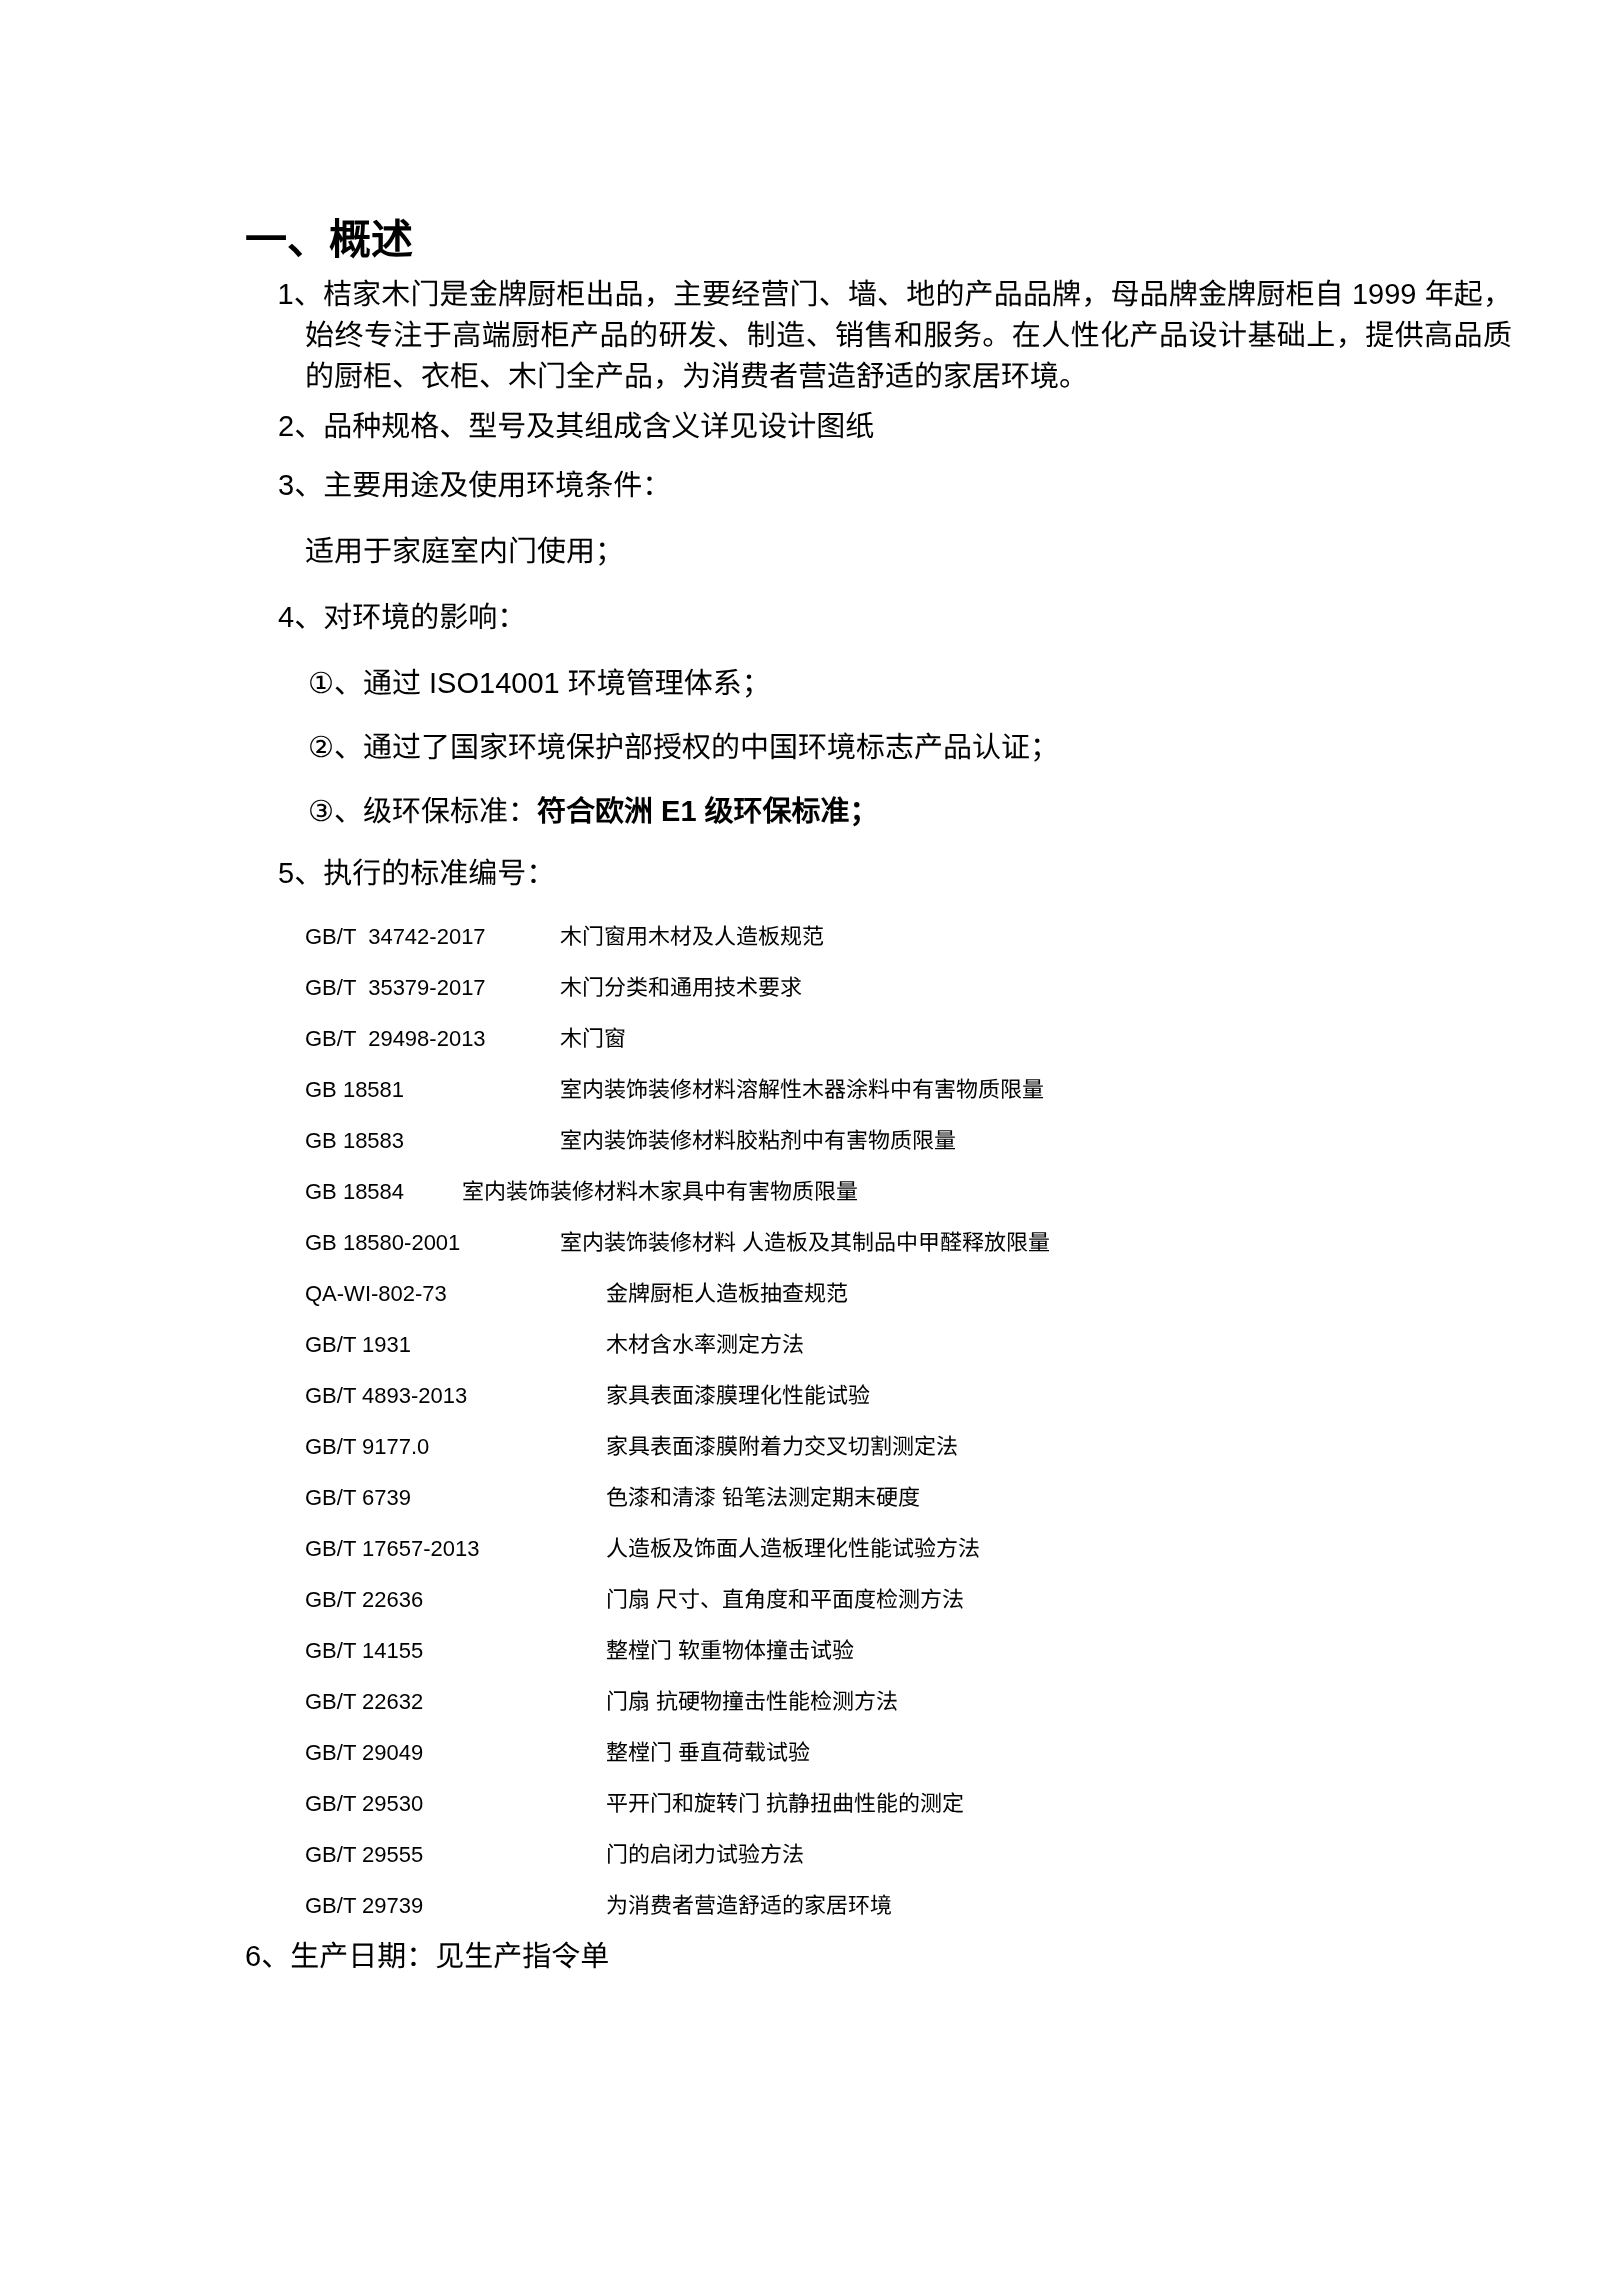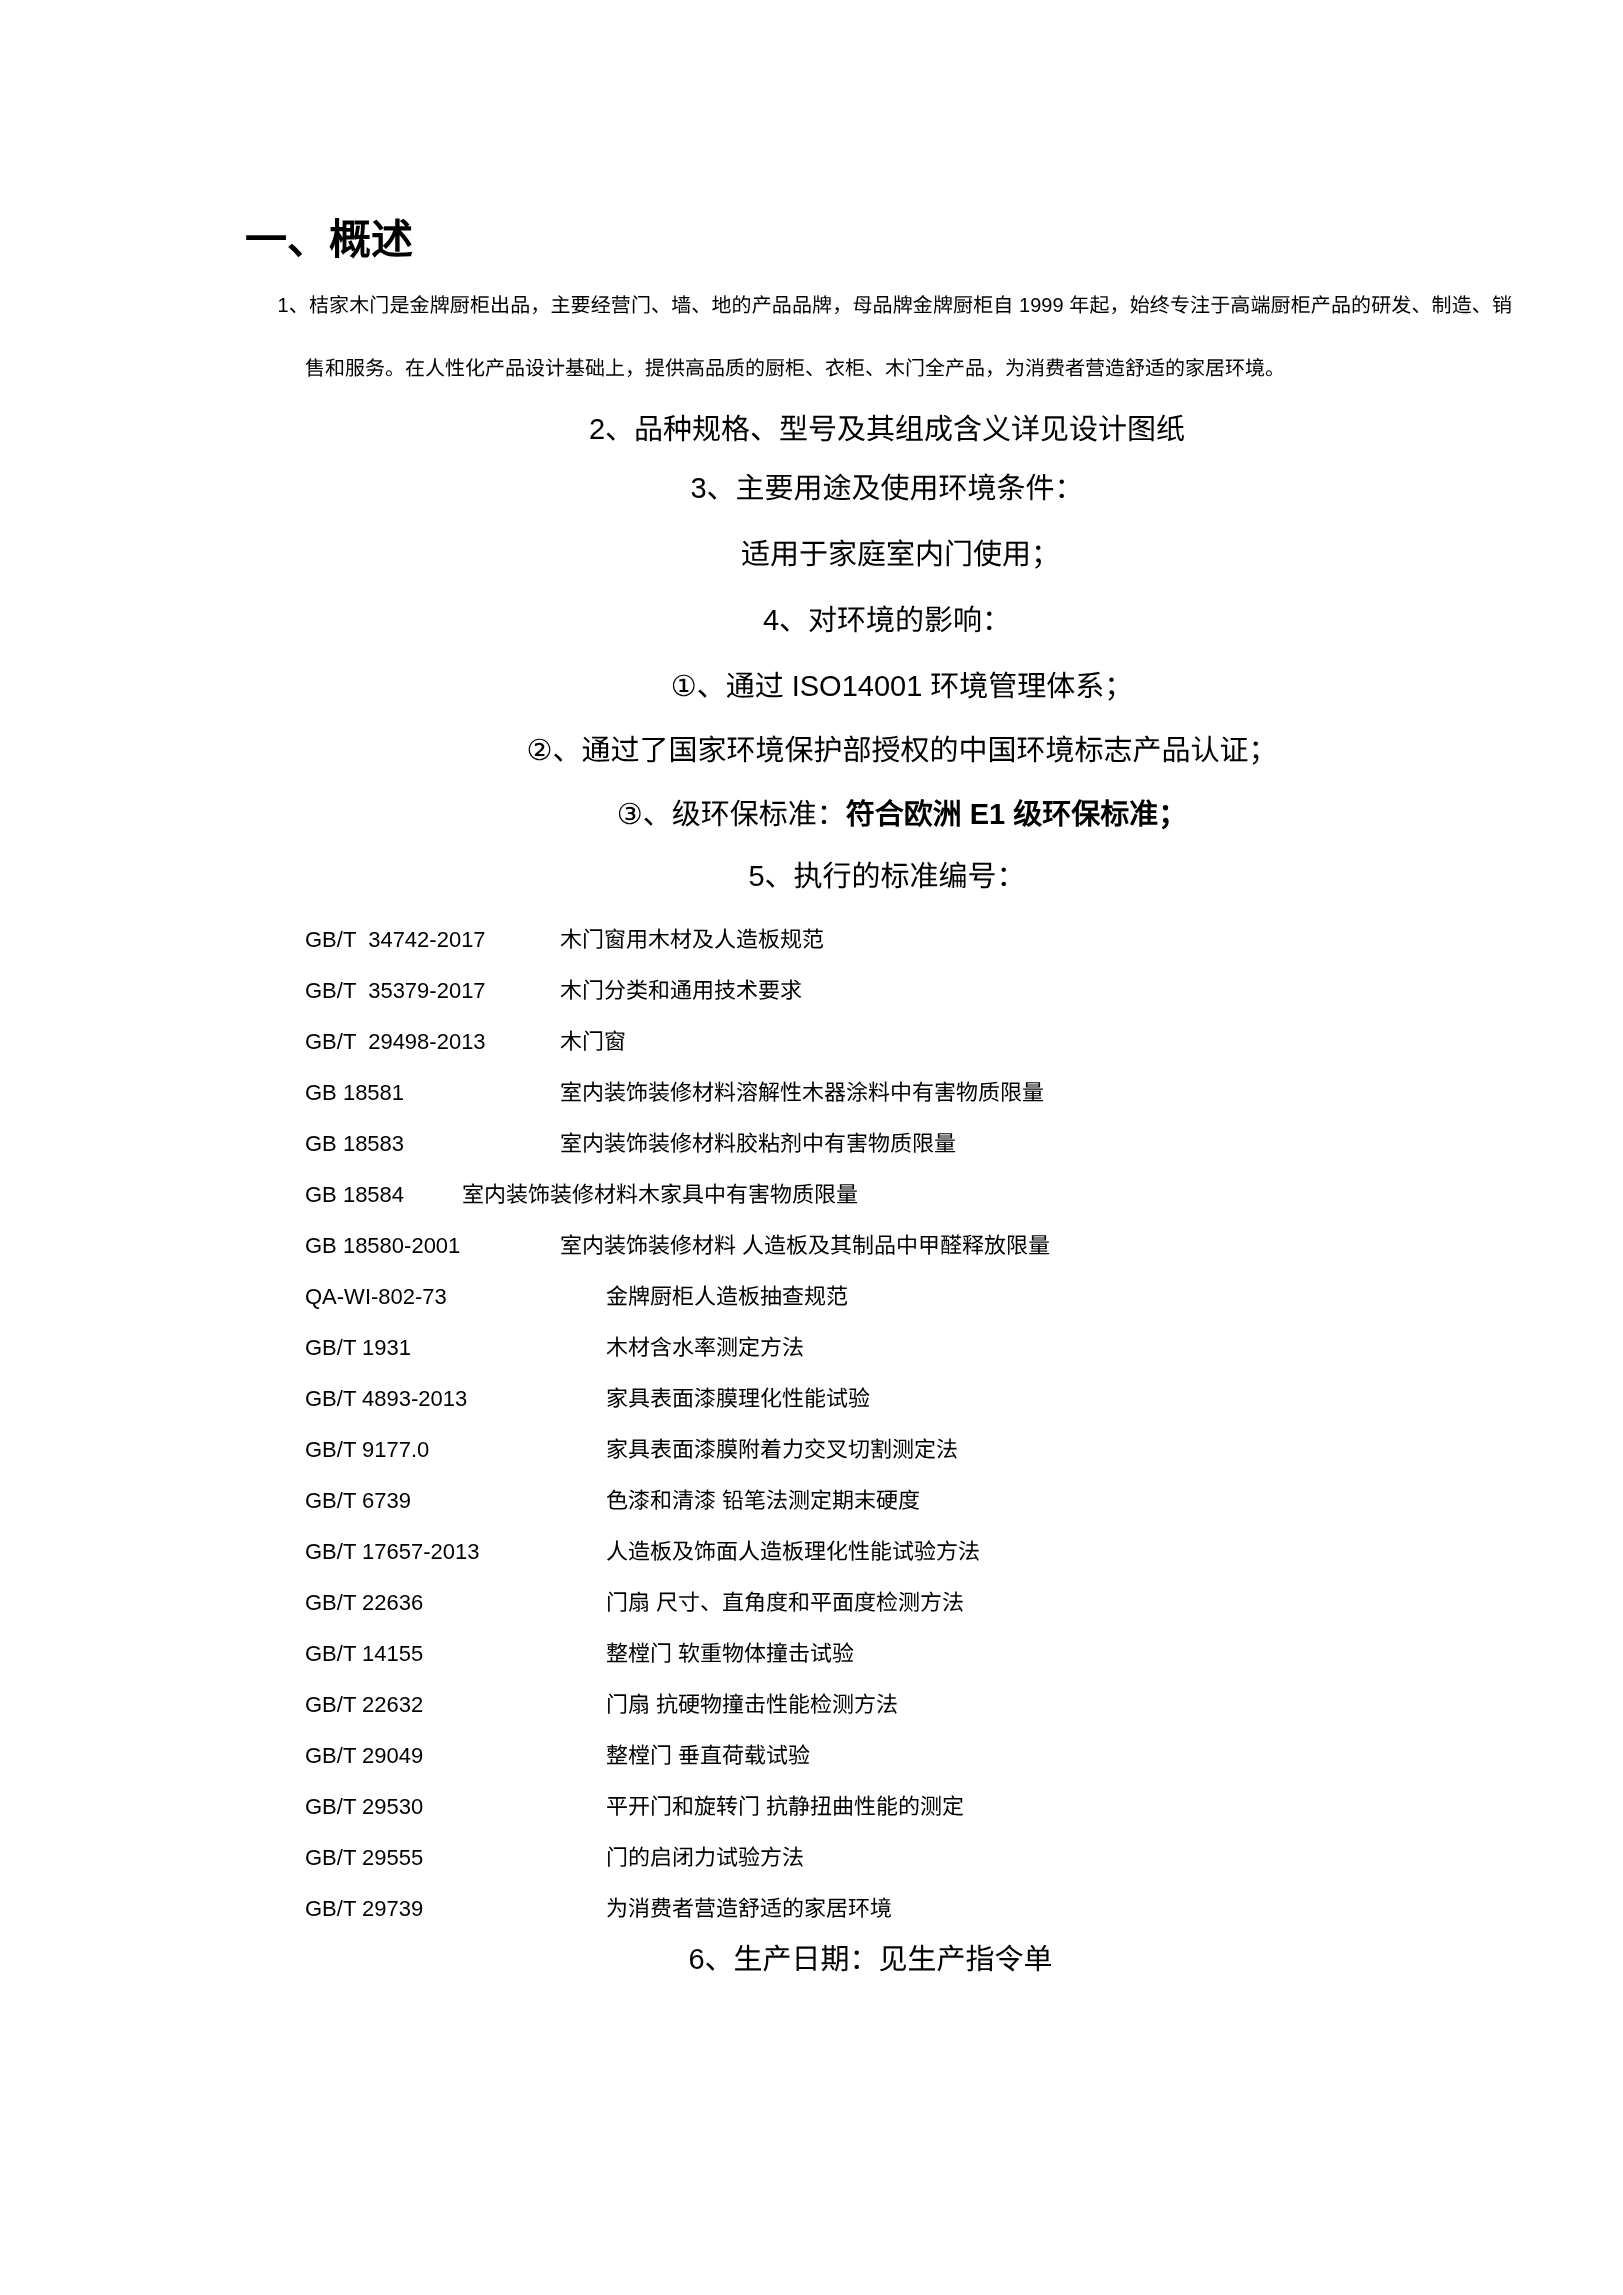--- a/index.html
+++ b/index.html
@@ -22,33 +22,32 @@
     padding: 0 111px 0 245px;
     background: #ffffff;
   }
   .title {
     font-size: 42px;
     font-weight: 700;
     line-height: 47px;
     margin: 216px 0 0 0;
   }
   .para {
-    font-size: 20px;
-    line-height: 63px;
+    font-size: 29px;
+    line-height: 41px;
     margin: 11px 0 0 0;
     padding-left: 60px;
     text-indent: -27.5px;
     text-align: justify;
   }
   .line {
     font-size: 29px;
     line-height: 29px;
     margin: 16px;
     white-space: nowrap;
-    text-align: center;
   }
   .b { font-weight: 700; }
 
   [data-name="item-2"]        { margin-top: 15px; margin-left: 33px; }
   [data-name="item-3"]        { margin-top: 30px; margin-left: 33px; }
   [data-name="item-3-note"]   { margin-top: 37px; margin-left: 60px; }
   [data-name="item-4"]        { margin-top: 37px; margin-left: 33px; }
   [data-name="item-4-sub-1"]  { margin-top: 37px; margin-left: 63px; }
   [data-name="item-4-sub-2"]  { margin-top: 35px; margin-left: 63px; }
   [data-name="item-4-sub-3"]  { margin-top: 35px; margin-left: 63px; }

